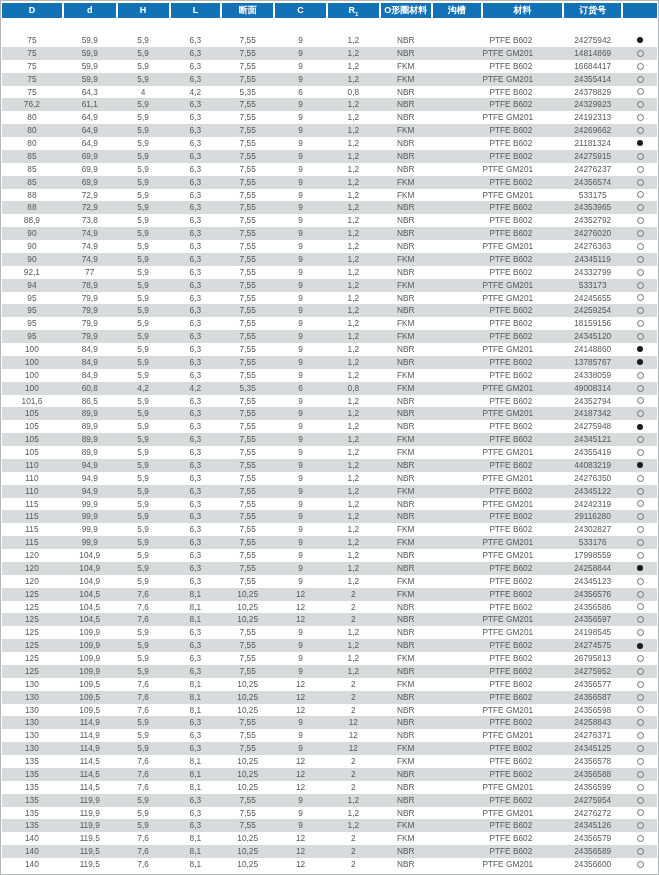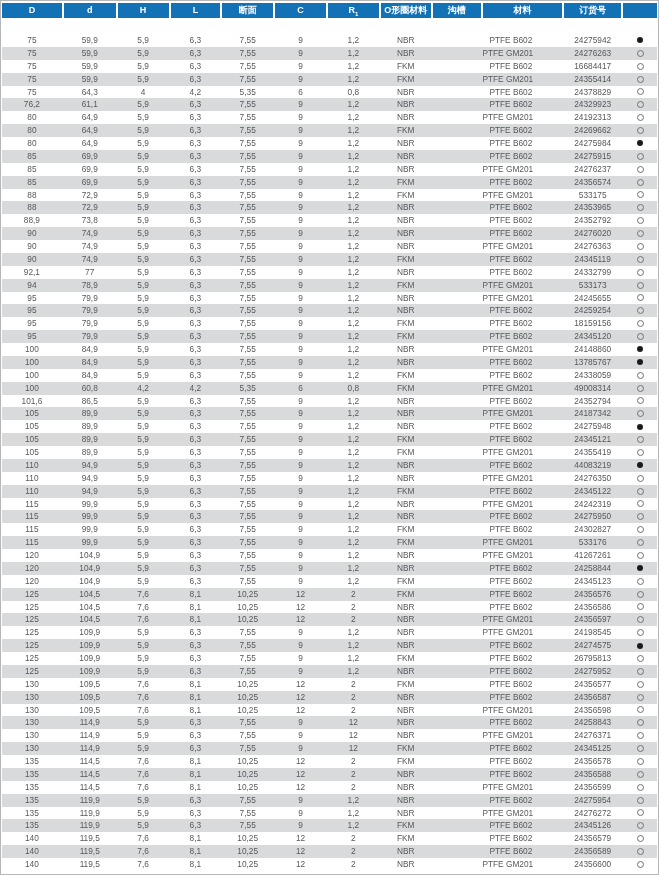--- a/index.html
+++ b/index.html
@@ -111,21 +111,21 @@
         <div class="cell c0">75</div>
         <div class="cell c1">59,9</div>
         <div class="cell c2">5,9</div>
         <div class="cell c3">6,3</div>
         <div class="cell c4">7,55</div>
         <div class="cell c5">9</div>
         <div class="cell c6">1,2</div>
         <div class="cell c7">NBR</div>
         <div class="cell c8"></div>
         <div class="cell c9">PTFE GM201</div>
-        <div class="cell c10">24276263</div>
+        <div class="cell c10">14814869</div>
         <div class="cell c11">
           <span class="dot open"></span>
         </div>
       </div>
       <div class="row">
         <div class="cell c0">75</div>
         <div class="cell c1">59,9</div>
         <div class="cell c2">5,9</div>
         <div class="cell c3">6,3</div>
         <div class="cell c4">7,55</div>
@@ -223,21 +223,21 @@
         <div class="cell c0">80</div>
         <div class="cell c1">64,9</div>
         <div class="cell c2">5,9</div>
         <div class="cell c3">6,3</div>
         <div class="cell c4">7,55</div>
         <div class="cell c5">9</div>
         <div class="cell c6">1,2</div>
         <div class="cell c7">NBR</div>
         <div class="cell c8"></div>
         <div class="cell c9">PTFE B602</div>
-        <div class="cell c10">24275984</div>
+        <div class="cell c10">21181324</div>
         <div class="cell c11">
           <span class="dot filled"></span>
         </div>
       </div>
       <div class="row">
         <div class="cell c0">85</div>
         <div class="cell c1">69,9</div>
         <div class="cell c2">5,9</div>
         <div class="cell c3">6,3</div>
         <div class="cell c4">7,55</div>
@@ -687,21 +687,21 @@
         <div class="cell c0">115</div>
         <div class="cell c1">99,9</div>
         <div class="cell c2">5,9</div>
         <div class="cell c3">6,3</div>
         <div class="cell c4">7,55</div>
         <div class="cell c5">9</div>
         <div class="cell c6">1,2</div>
         <div class="cell c7">NBR</div>
         <div class="cell c8"></div>
         <div class="cell c9">PTFE B602</div>
-        <div class="cell c10">24275950</div>
+        <div class="cell c10">29116280</div>
         <div class="cell c11">
           <span class="dot open"></span>
         </div>
       </div>
       <div class="row">
         <div class="cell c0">115</div>
         <div class="cell c1">99,9</div>
         <div class="cell c2">5,9</div>
         <div class="cell c3">6,3</div>
         <div class="cell c4">7,55</div>
@@ -735,21 +735,21 @@
         <div class="cell c0">120</div>
         <div class="cell c1">104,9</div>
         <div class="cell c2">5,9</div>
         <div class="cell c3">6,3</div>
         <div class="cell c4">7,55</div>
         <div class="cell c5">9</div>
         <div class="cell c6">1,2</div>
         <div class="cell c7">NBR</div>
         <div class="cell c8"></div>
         <div class="cell c9">PTFE GM201</div>
-        <div class="cell c10">41267261</div>
+        <div class="cell c10">17998559</div>
         <div class="cell c11">
           <span class="dot open"></span>
         </div>
       </div>
       <div class="row">
         <div class="cell c0">120</div>
         <div class="cell c1">104,9</div>
         <div class="cell c2">5,9</div>
         <div class="cell c3">6,3</div>
         <div class="cell c4">7,55</div>

